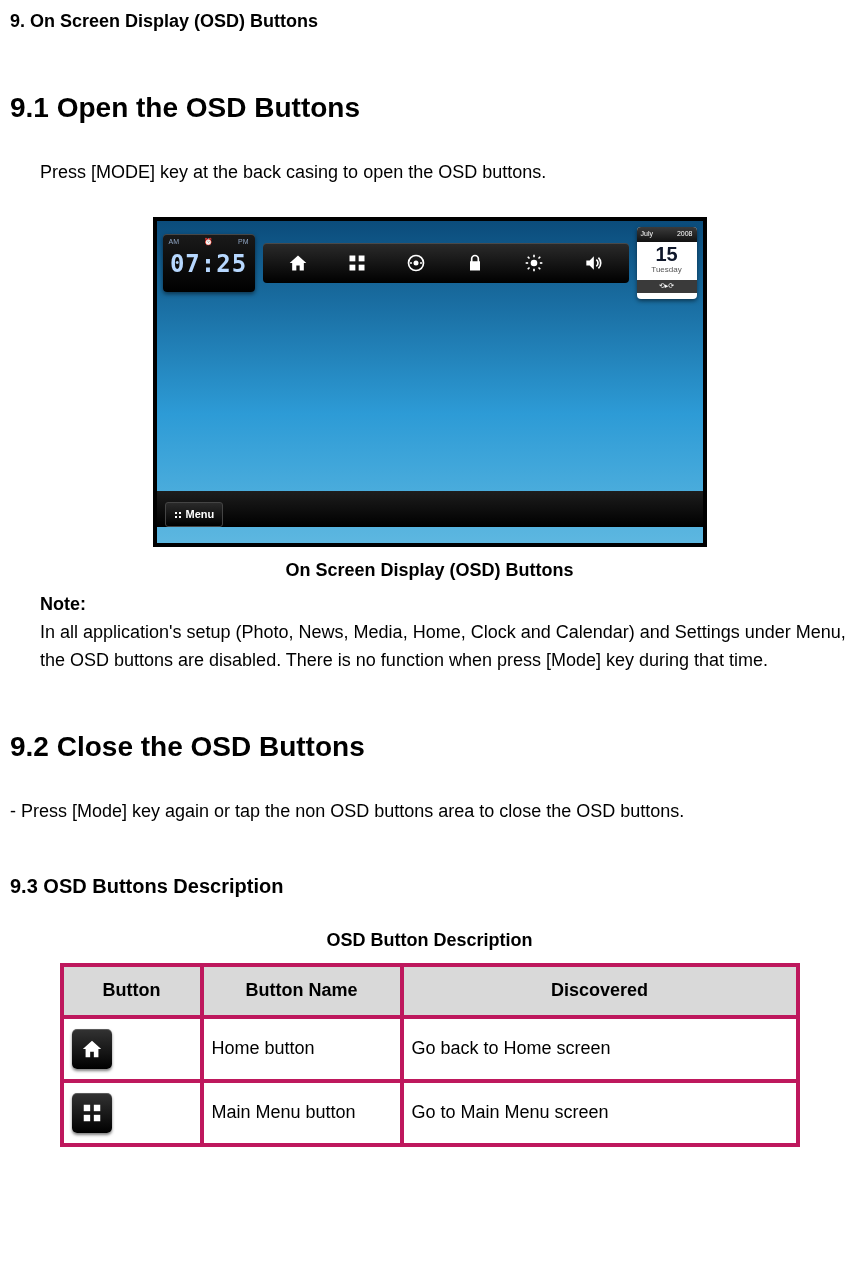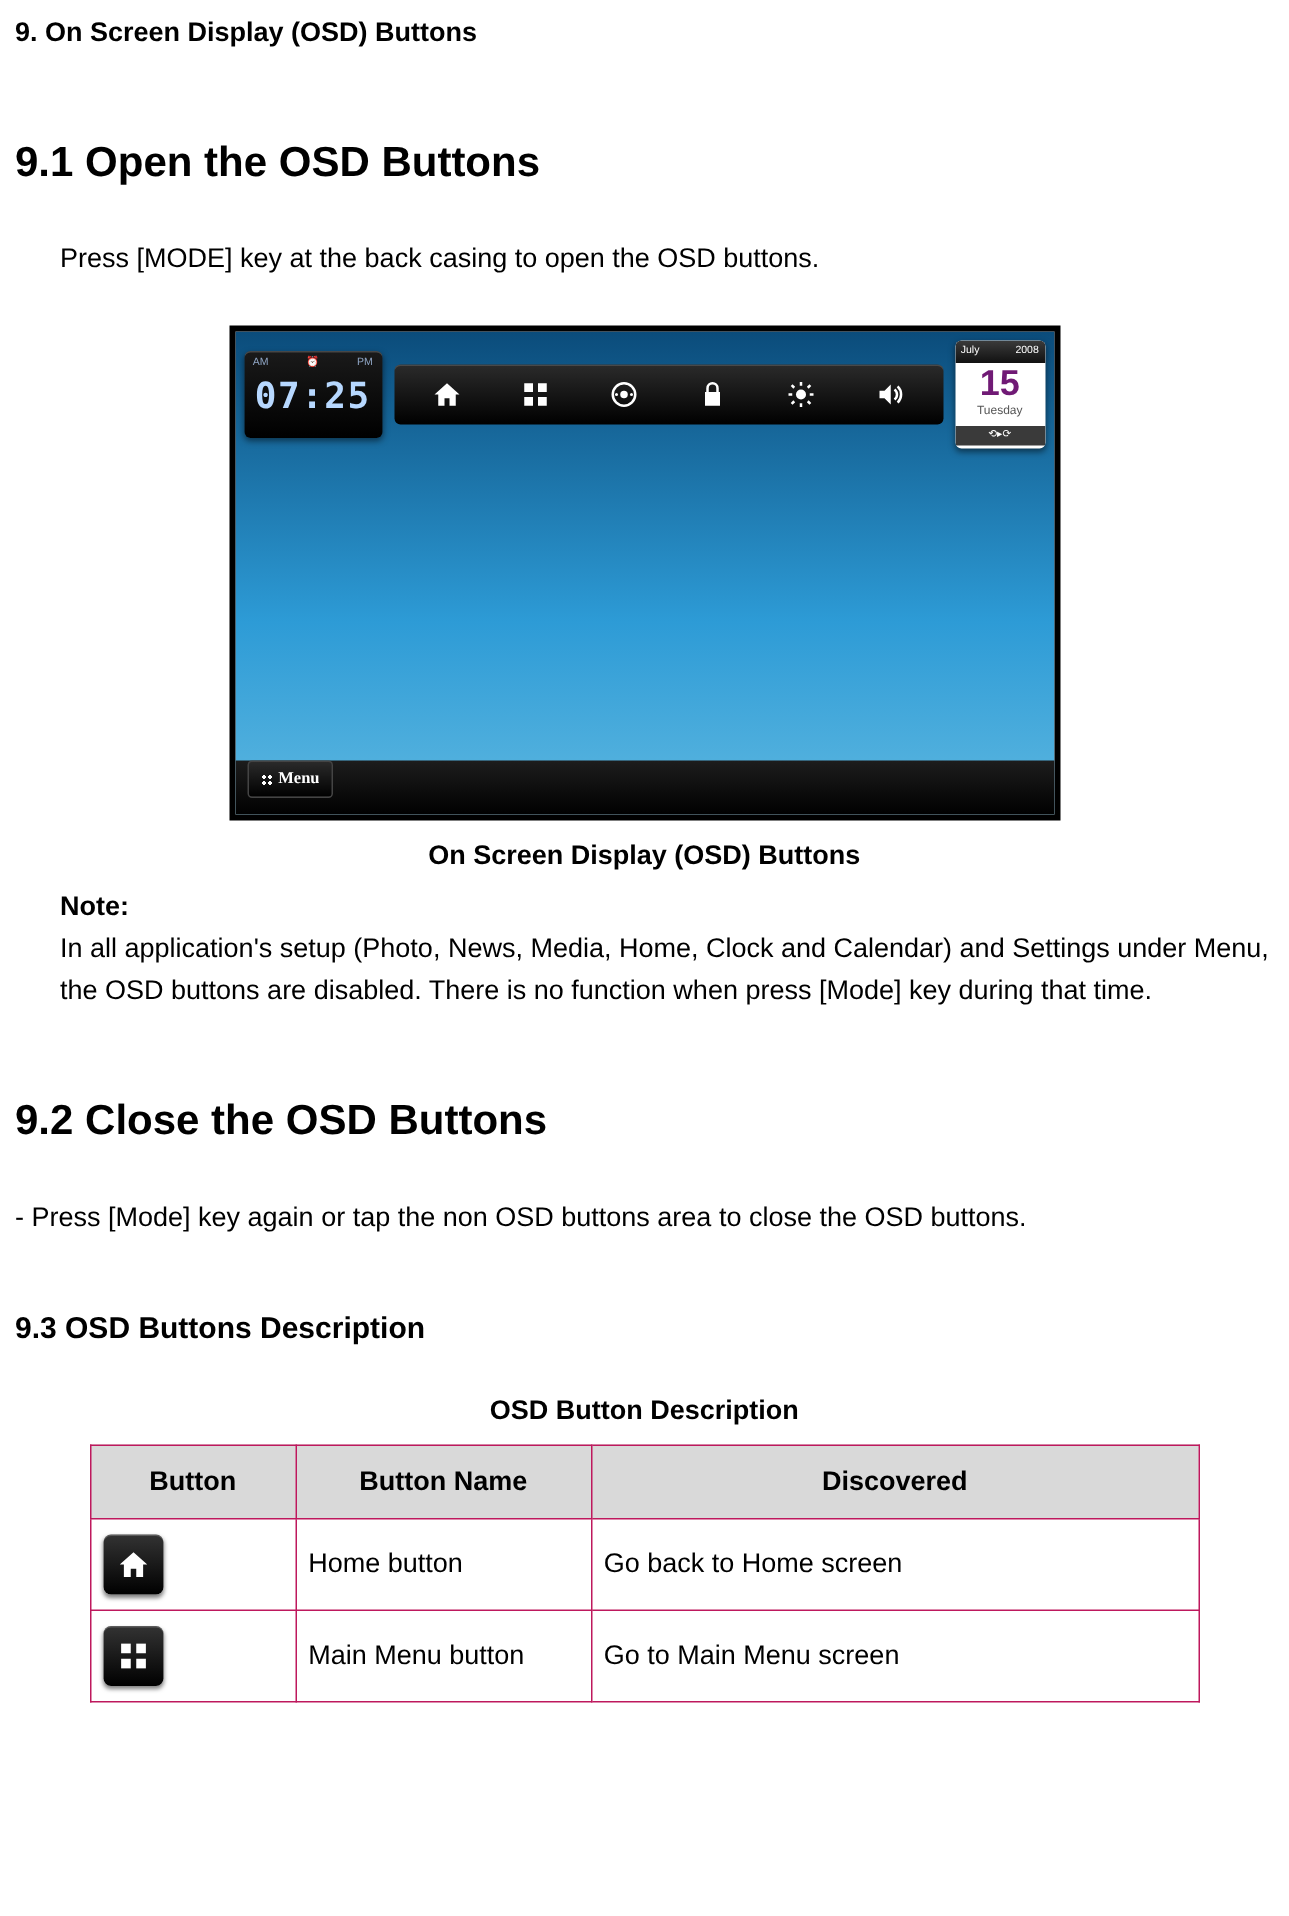--- a/index.html
+++ b/index.html
@@ -112,48 +112,47 @@
   }
   .cal-header {
     background: linear-gradient(#3b3b3b,#111);
     color:#fff;
     font-size:7px;
     display:flex;
     justify-content:space-between;
     padding:2px 4px;
   }
   .cal-day {
-    font-size: 24px;
-    font-weight: bold;
-    color:#701a75;
+    font-size: 20px;
+    font-weight: bold;
+    color:#0f172a;
     line-height: 1;
     margin-top:2px;
   }
   .cal-dow {
     font-size:8px;
     color:#555;
   }
   .cal-footer {
     background:#3a3a3a;
     color:#fff;
     font-size:7px;
     margin-top:4px;
     padding:1px 0;
   }
   .bottom-bar {
     position: absolute;
-    bottom: 0;
+    bottom: 16px;
     left:0; right:0;
     height: 36px;
     background: linear-gradient(#1d1d1d,#000);
     display: flex;
-    align-items: flex-start;
+    align-items: flex-end;
     color:#ccc;
     font-size:14px;
-    font-family:Liberation Serif, serif;
   }
   .menu-box {
     background: linear-gradient(#2a2a2a,#000);
     border:1px solid #444;
     border-radius:3px;
     padding:3px 8px;
     margin:0 8px;
     color:#fff;
     font-size:11px;
     font-weight:bold;
@@ -179,21 +178,21 @@
   }
 
   
   table.osd-table {
     border-collapse: collapse;
     margin: 8px auto 0 auto;
     width: 740px;
     font-size: 18px;
   }
   table.osd-table th, table.osd-table td {
-    border: 1px solid #be185d;
+    border: 4px solid #be185d;
     padding: 10px 8px;
     text-align: left;
     vertical-align: middle;
   }
   table.osd-table th {
     background: #d9d9d9;
     text-align: center;
     font-weight: bold;
   }
   table.osd-table th:nth-child(1){ width:120px;}

